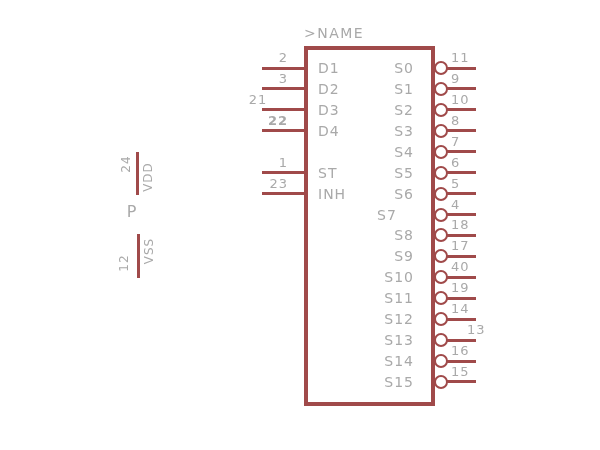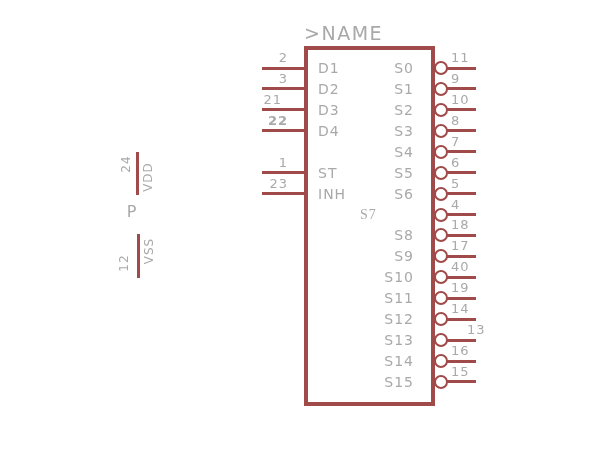--- a/index.html
+++ b/index.html
@@ -6,21 +6,21 @@
   #canvas{
     position:relative;width:600px;height:450px;background:#ffffff;overflow:hidden;
     font-family:"DejaVu Sans","Liberation Sans",sans-serif;
   }
   .txt{position:absolute;color:#a9a9a9;white-space:nowrap;}
   .redline{position:absolute;background:#a04a4a;}
   #ic-body{
     position:absolute;left:304px;top:46px;width:131px;height:360px;
     border:4px solid #a04a4a;box-sizing:border-box;background:transparent;
   }
-  .placeholder{font-size:19px;letter-spacing:1.5px;line-height:19px;}
+  .placeholder{font-size:14px;letter-spacing:1.5px;line-height:19px;}
   .pin-num{font-size:13px;letter-spacing:1px;line-height:13px;}
   .pin-name{font-size:14px;letter-spacing:1px;line-height:16px;}
   .pin-circle{
     position:absolute;width:14px;height:14px;box-sizing:border-box;
     border:2.5px solid #a04a4a;border-radius:50%;background:#ffffff;
   }
   .vtext{transform:translate(-50%,-50%) rotate(-90deg);font-size:12px;letter-spacing:1px;line-height:12px;}
   #power-gate-label{font-size:16px;letter-spacing:1px;transform:translate(-50%,-50%);}
 </style>
 </head>
@@ -34,21 +34,21 @@
 
 
   <div id="left-pins">
       <div class="redline" style="left: 262px; top: 66.5px; width: 44px; height: 3px;"></div>
       <div class="txt pin-num" style="left: 228px; top: 51px; width: 60px; text-align: right;">2</div>
       <div class="txt pin-name" style="left: 318px; top: 60px;">D1</div>
       <div class="redline" style="left: 262px; top: 87.43px; width: 44px; height: 3px;"></div>
       <div class="txt pin-num" style="left: 228px; top: 71.93px; width: 60px; text-align: right;">3</div>
       <div class="txt pin-name" style="left: 318px; top: 80.93px;">D2</div>
       <div class="redline" style="left: 262px; top: 108.36px; width: 44px; height: 3px;"></div>
-      <div class="txt pin-num" style="left: 222px; top: 92.86px; width: 60px; text-align: right;">21</div>
+      <div class="txt pin-num" style="left: 228px; top: 92.86px; width: 60px; text-align: center;">21</div>
       <div class="txt pin-name" style="left: 318px; top: 101.86px;">D3</div>
       <div class="redline" style="left: 262px; top: 129.29px; width: 44px; height: 3px;"></div>
       <div class="txt pin-num" style="left: 228px; top: 113.79px; width: 60px; text-align: right; font-weight: bold;">22</div>
       <div class="txt pin-name" style="left: 318px; top: 122.79px;">D4</div>
       <div class="redline" style="left: 262px; top: 171.15px; width: 44px; height: 3px;"></div>
       <div class="txt pin-num" style="left: 228px; top: 155.65px; width: 60px; text-align: right;">1</div>
       <div class="txt pin-name" style="left: 318px; top: 164.65px;">ST</div>
       <div class="redline" style="left: 262px; top: 192.08px; width: 44px; height: 3px;"></div>
       <div class="txt pin-num" style="left: 228px; top: 176.58px; width: 60px; text-align: right;">23</div>
       <div class="txt pin-name" style="left: 318px; top: 185.58px;">INH</div>
@@ -78,21 +78,21 @@
       <div class="redline" style="left: 447px; top: 171.15px; width: 29px; height: 3px;"></div>
       <div class="txt pin-num" style="left: 451px; top: 155.65px;">6</div>
       <div class="txt pin-name" style="left: 360px; top: 164.65px; width: 54px; text-align: right;">S5</div>
       <div class="pin-circle" style="left: 434px; top: 186.58px;"></div>
       <div class="redline" style="left: 447px; top: 192.08px; width: 29px; height: 3px;"></div>
       <div class="txt pin-num" style="left: 451px; top: 176.58px;">5</div>
       <div class="txt pin-name" style="left: 360px; top: 185.58px; width: 54px; text-align: right;">S6</div>
       <div class="pin-circle" style="left: 434px; top: 207.51px;"></div>
       <div class="redline" style="left: 447px; top: 213.01px; width: 29px; height: 3px;"></div>
       <div class="txt pin-num" style="left: 451px; top: 197.51px;">4</div>
-      <div class="txt pin-name" style="left: 360px; top: 206.51px; width: 54px; text-align: left; font-family: Liberation Serif, serif;">S7</div>
+      <div class="txt pin-name" style="left: 360px; top: 206.51px; width: 54px; text-align: center;">S7</div>
       <div class="pin-circle" style="left: 434px; top: 228.44px;"></div>
       <div class="redline" style="left: 447px; top: 233.94px; width: 29px; height: 3px;"></div>
       <div class="txt pin-num" style="left: 451px; top: 218.44px;">18</div>
       <div class="txt pin-name" style="left: 360px; top: 227.44px; width: 54px; text-align: right;">S8</div>
       <div class="pin-circle" style="left: 434px; top: 249.37px;"></div>
       <div class="redline" style="left: 447px; top: 254.87px; width: 29px; height: 3px;"></div>
       <div class="txt pin-num" style="left: 451px; top: 239.37px;">17</div>
       <div class="txt pin-name" style="left: 360px; top: 248.37px; width: 54px; text-align: right;">S9</div>
       <div class="pin-circle" style="left: 434px; top: 270.3px;"></div>
       <div class="redline" style="left: 447px; top: 275.8px; width: 29px; height: 3px;"></div>

